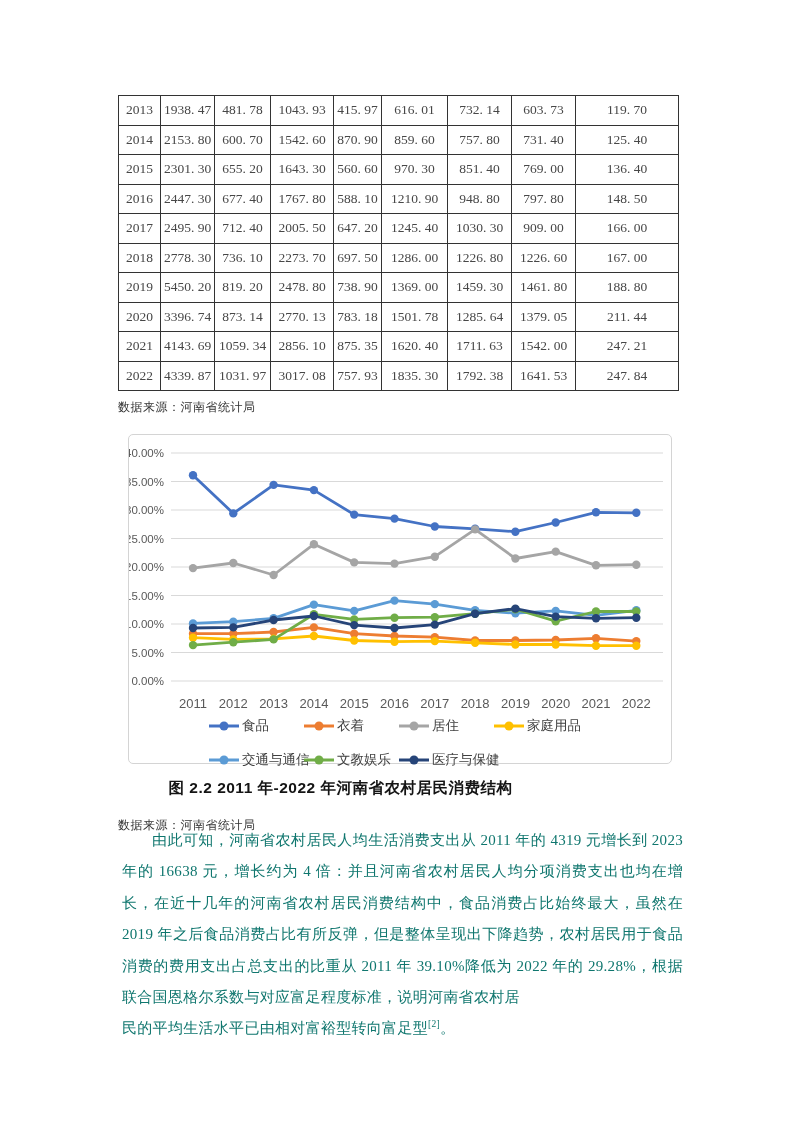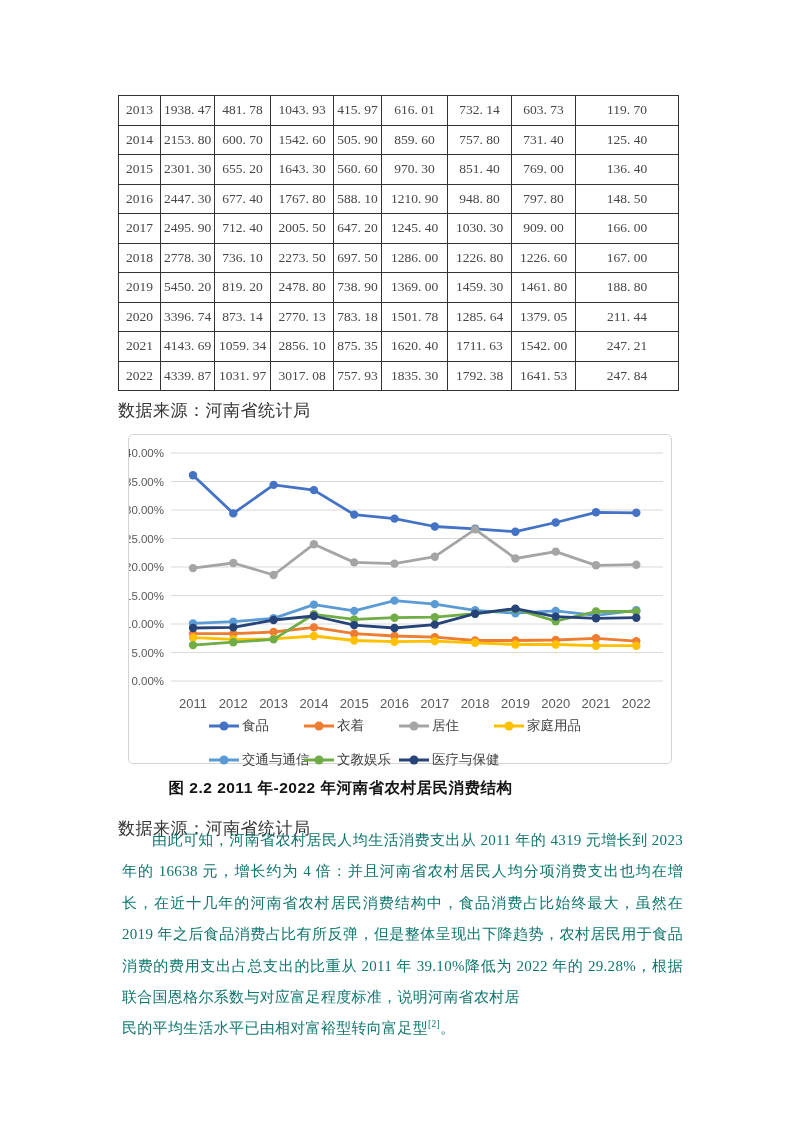--- a/index.html
+++ b/index.html
@@ -13,21 +13,21 @@
     position:absolute; left:118px; top:95px; width:560px;
     border-collapse:collapse; table-layout:fixed;
     font-size:13.5px; color:#474747;
   }
   .data-table td {
     border:1px solid #333333; text-align:center; vertical-align:middle;
     height:28.5px; padding:0 2px; overflow:hidden; white-space:nowrap;
   }
   
   .source-note {
-    position:absolute; left:118px; font-size:17px; color:#333333;
+    position:absolute; left:118px; font-size:12px; color:#333333;
     letter-spacing:0.5px;
   }
   .note-top { top:399px; }
   .note-bottom { top:817px; }
   
   .chart-box {
     position:absolute; left:128px; top:434px; width:544px; height:330px;
     border:1px solid #d4d4d4; border-radius:5px; background:#ffffff;
     box-sizing:border-box;
   }
@@ -85,21 +85,21 @@
           <td>616. 01</td>
           <td>732. 14</td>
           <td>603. 73</td>
           <td>119. 70</td>
         </tr>
         <tr>
           <td>2014</td>
           <td>2153. 80</td>
           <td>600. 70</td>
           <td>1542. 60</td>
-          <td>505. 90</td>
+          <td>870. 90</td>
           <td>859. 60</td>
           <td>757. 80</td>
           <td>731. 40</td>
           <td>125. 40</td>
         </tr>
         <tr>
           <td>2015</td>
           <td>2301. 30</td>
           <td>655. 20</td>
           <td>1643. 30</td>
@@ -128,21 +128,21 @@
           <td>647. 20</td>
           <td>1245. 40</td>
           <td>1030. 30</td>
           <td>909. 00</td>
           <td>166. 00</td>
         </tr>
         <tr>
           <td>2018</td>
           <td>2778. 30</td>
           <td>736. 10</td>
-          <td>2273. 50</td>
+          <td>2273. 70</td>
           <td>697. 50</td>
           <td>1286. 00</td>
           <td>1226. 80</td>
           <td>1226. 60</td>
           <td>167. 00</td>
         </tr>
         <tr>
           <td>2019</td>
           <td>5450. 20</td>
           <td>819. 20</td>

